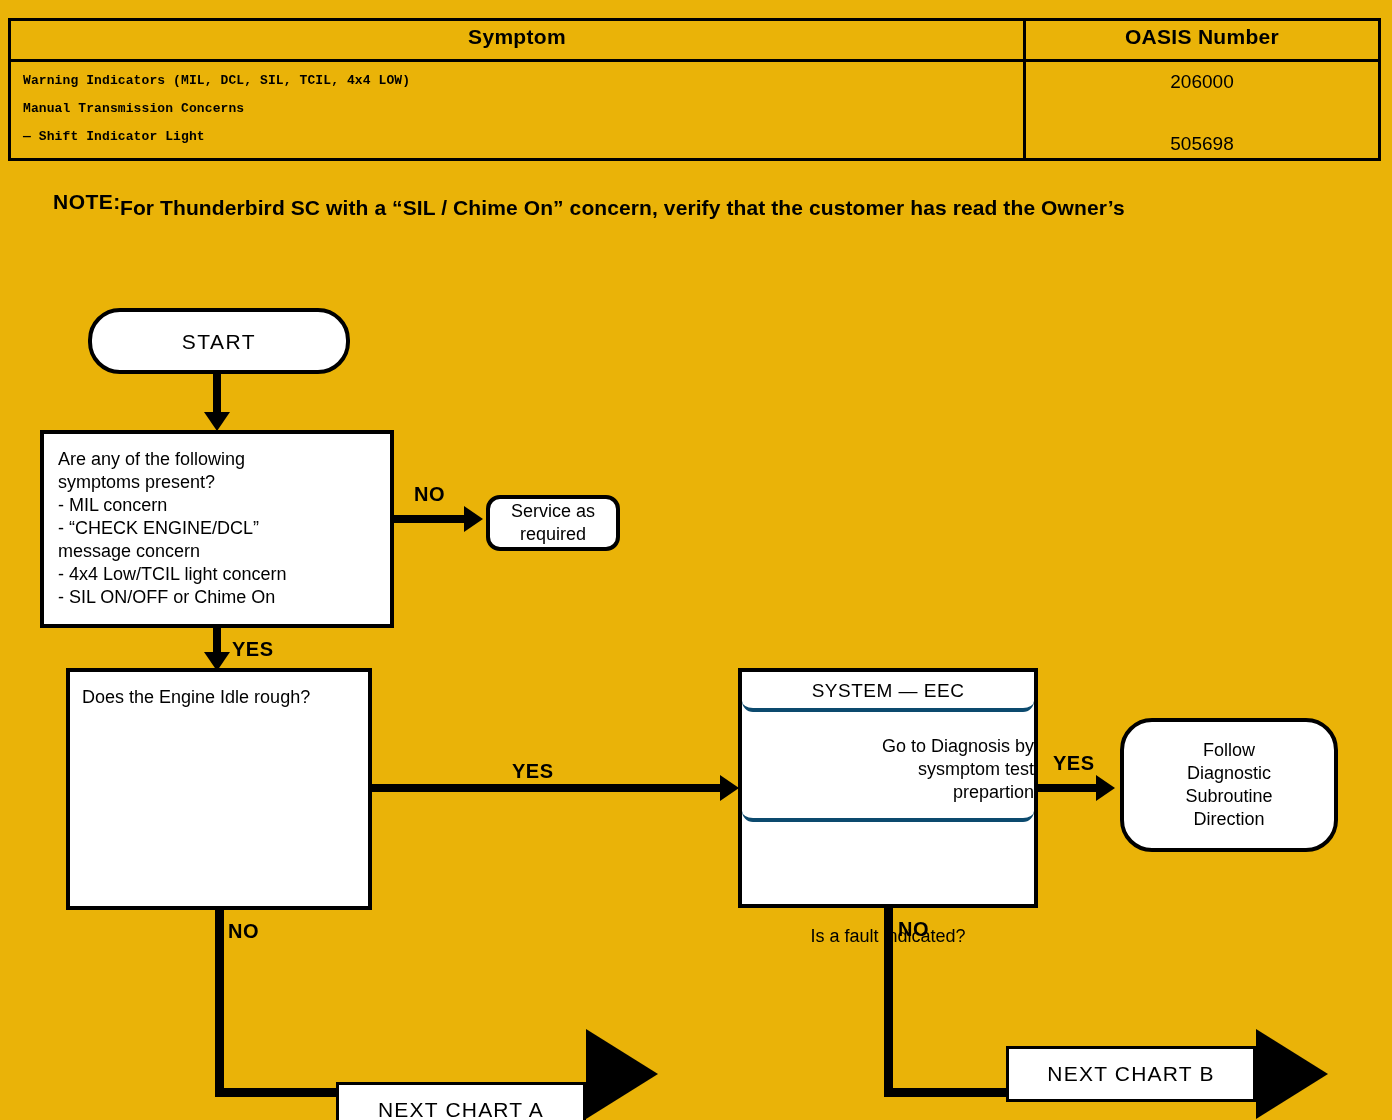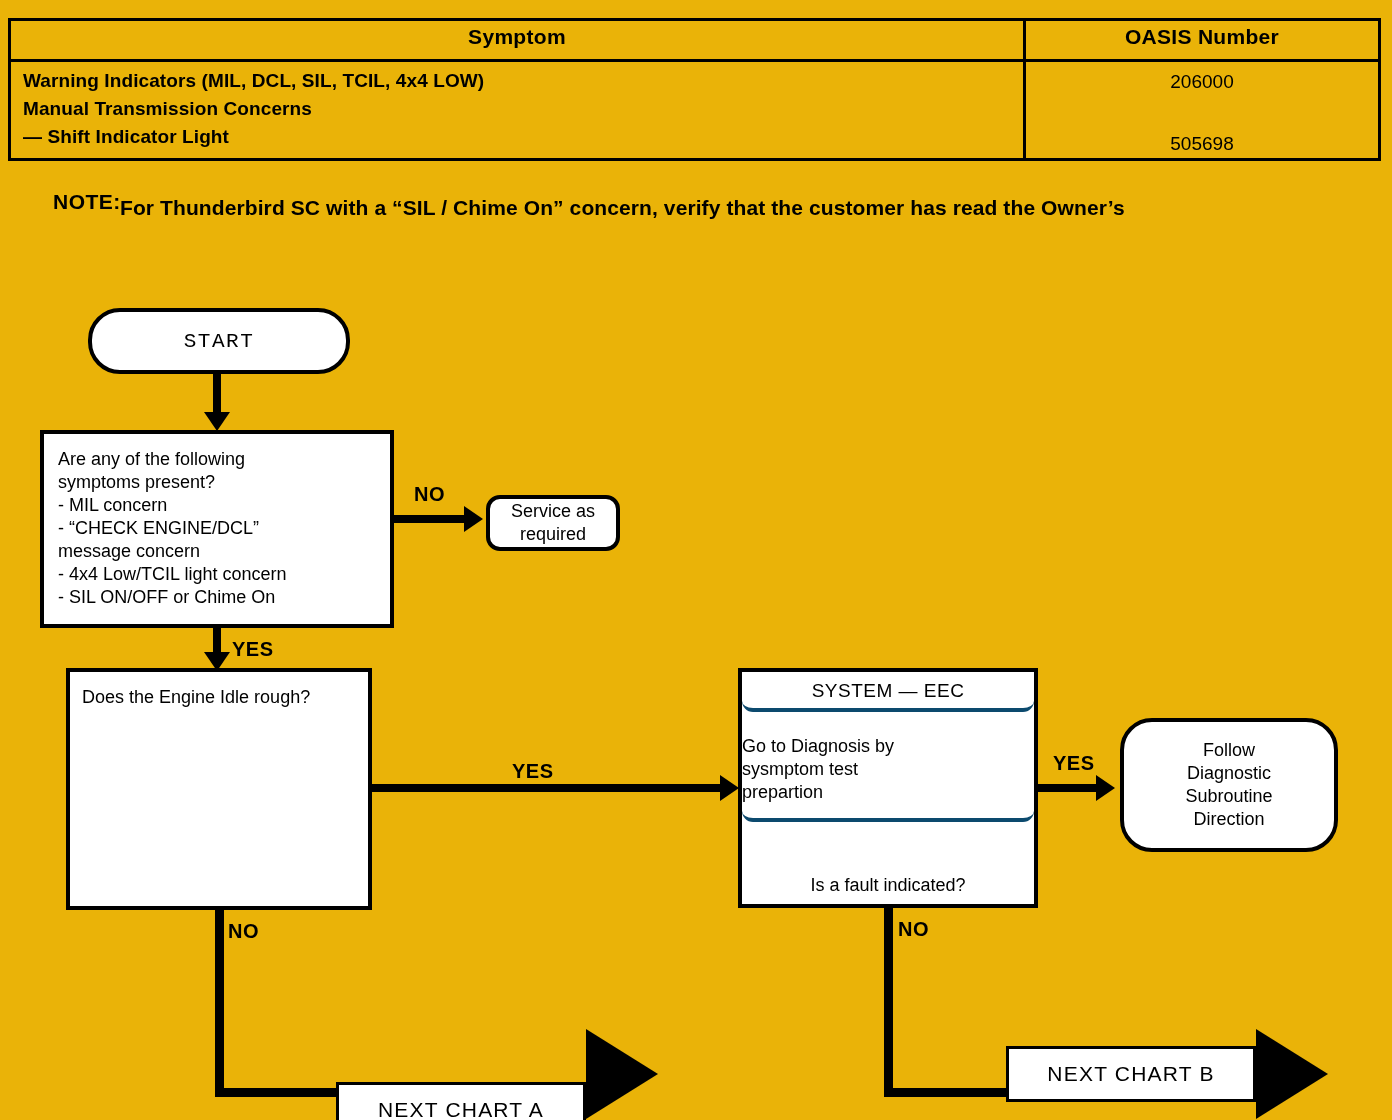--- a/index.html
+++ b/index.html
@@ -44,24 +44,25 @@
     font-weight: bold;
     font-size: 21px;
     letter-spacing: 0.3px;
     padding-top: 4px !important;
   }
   .symptom-body {
     padding: 5px 0 4px 12px !important;
   }
   .symptom-line {
     font-weight: bold;
-    font-size: 19px;
+    font-size: 13px;
     line-height: 28px;
     white-space: nowrap;
     letter-spacing: 0.1px;
+    font-family: Liberation Mono, monospace;
   }
   .oasis-body {
     text-align: center;
     padding: 0 !important;
   }
   .oasis-num {
     font-size: 19px;
     line-height: 28px;
   }
   .oasis-num.first { margin-top: 6px; }
@@ -168,21 +169,21 @@
 
   .split-box {
     position: absolute;
     box-sizing: border-box;
     border: 4px solid #000;
     background: #fff;
   }
   .split-box .seg {
     box-sizing: border-box;
     display: flex;
-    align-items: flex-start;
+    align-items: flex-end;
     justify-content: center;
     text-align: center;
     font-size: 18px;
     line-height: 23px;
   }
   .split-box .seg.divider-bottom { border-bottom: 4px solid #0c4a6e; border-radius: 11px; }
   .bullet-list { margin: 0; padding: 0; }
   .bullet-list div { white-space: nowrap; }
 </style>
 </head>
@@ -210,21 +211,21 @@
   </tbody>
     </table>
 
   <div id="note">
     <div class="note-label">NOTE:</div>
     <div class="note-body">
       <div>For Thunderbird SC with a “SIL / Chime On” concern, verify that the customer has read the Owner’s</div>
     </div>
   </div>
 
-  <div class="node rounded" style="left:88px; top:308px; width:262px; height:66px;font-family:Liberation Mono, monospace;">
+  <div class="node rounded" style="left:88px; top:308px; width:262px; height:66px;">
     <span style="font-size:21px; letter-spacing:1.5px;">START</span>
   </div>
 
   <div class="line" style="left:213px; top:374px; width:8px; height:40px;"></div>
   <div class="arrow-down" style="left:204px; top:412px;"></div>
 
   <div class="node topleft" style="left:40px; top:430px; width:354px; height:198px; padding:14px 0 0 14px;">
     <div>
       <div>Are any of the following</div>
       <div>symptoms present?</div>

